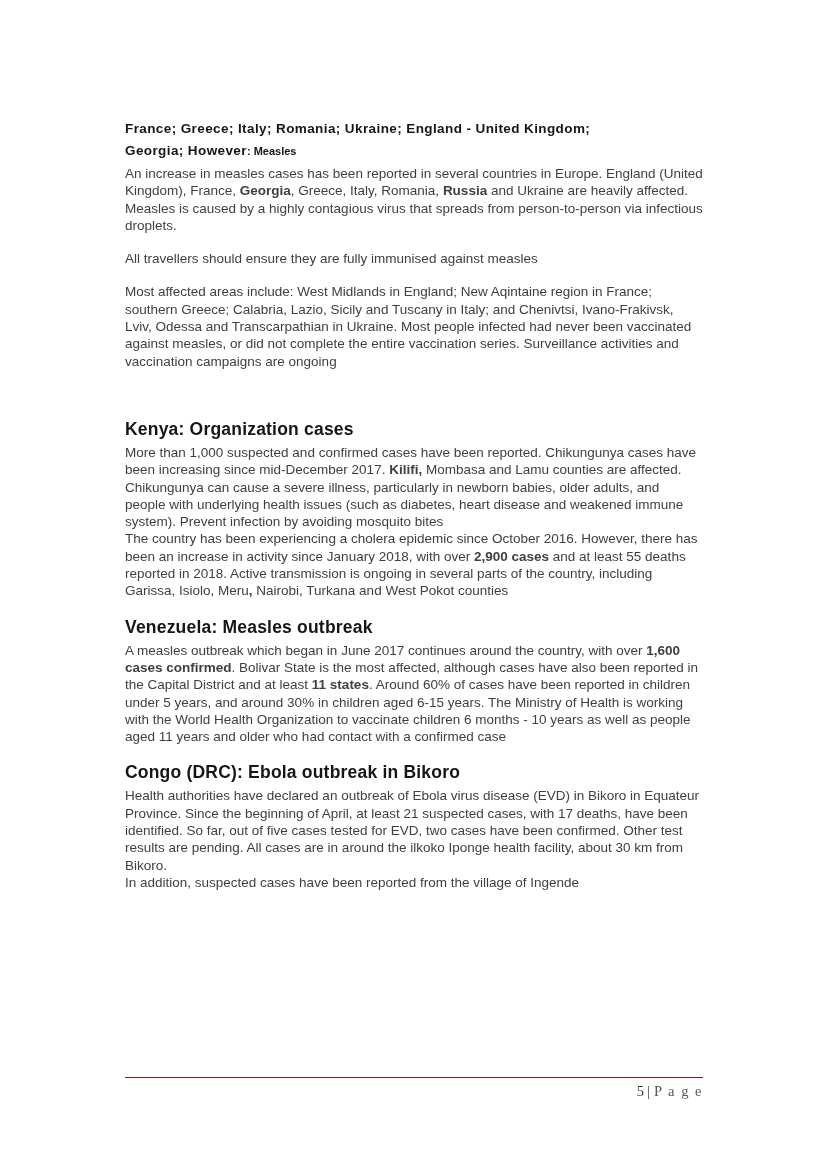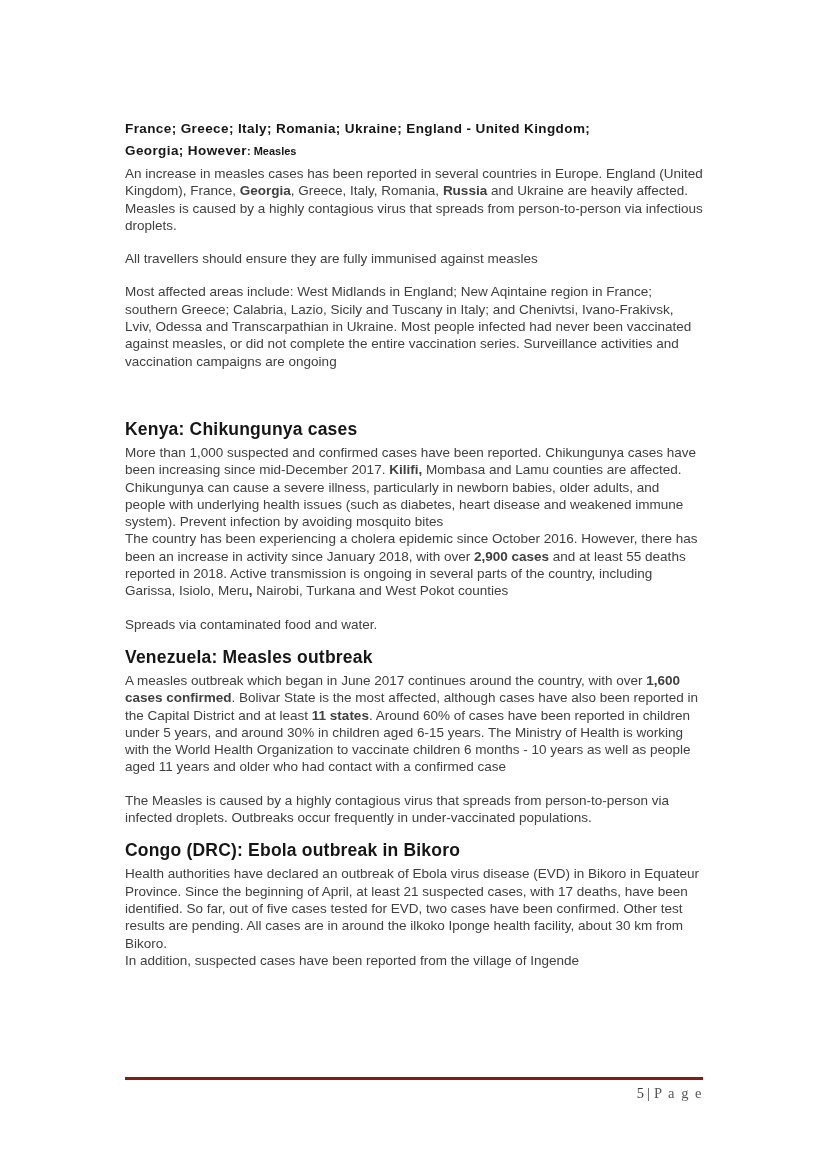--- a/index.html
+++ b/index.html
@@ -48,21 +48,21 @@
   .h2.big-gap{margin-top:48px;}
   p{margin:0 0 16px 0;}
   p.first{margin-top:2px;}
   p.no-gap{margin-bottom:0;}
   .b{font-weight:bold;}
   .footer{
     position:absolute;
     left:125px;
     width:578px;
     top:1077px;
-    border-top:3px solid #7f1d1d;
+    border-top:1px solid #7f1d1d;
     padding-top:5px;
     text-align:right;
     font-family:"Liberation Serif","DejaVu Serif",serif;
     font-size:14.5px;
     color:#595959;
     line-height:17px;
   }
   .footer .pgnum{color:#3a3a3a;margin-right:3px;}
   .footer .sep{color:#3a3a3a;margin-right:4px;}
   .footer .pglabel{letter-spacing:1.5px;}
@@ -75,33 +75,31 @@
 
     <div>
       <div class="h-small-line">France; Greece; Italy; Romania; Ukraine; England - United Kingdom;</div>
       <div class="h-mixed-line"><span class="b">Georgia; However</span><span class="b hl">: Measles</span></div>
       <p class="first"><span>An increase in measles cases has been reported in several countries in Europe. England (United Kingdom), France, </span><span class="b">Georgia</span><span>, Greece, Italy, Romania, </span><span class="b">Russia</span><span> and Ukraine are heavily affected. Measles is caused by a highly contagious virus that spreads from person-to-person via infectious droplets.</span></p>
       <p>All travellers should ensure they are fully immunised against measles</p>
       <p class="no-gap">Most affected areas include: West Midlands in England; New Aqintaine region in France; southern Greece; Calabria, Lazio, Sicily and Tuscany in Italy; and Chenivtsi, Ivano-Frakivsk, Lviv, Odessa and Transcarpathian in Ukraine. Most people infected had never been vaccinated against measles, or did not complete the entire vaccination series. Surveillance activities and vaccination campaigns are ongoing</p>
     </div>
 
     <div>
-      <div class="h2 big-gap">Kenya: Chikungunya cases</div>
+      <div class="h2 big-gap">Kenya: Organization cases</div>
       <p class="no-gap"><span>More than 1,000 suspected and confirmed cases have been reported. Chikungunya cases have been increasing since mid-December 2017. </span><span class="b">Kilifi,</span><span> Mombasa and Lamu counties are affected. Chikungunya can cause a severe illness, particularly in newborn babies, older adults, and people with underlying health issues (such as diabetes, heart disease and weakened immune system). Prevent infection by avoiding mosquito bites</span></p>
     </div>
 
     <div>
       <p><span>The country has been experiencing a cholera epidemic since October 2016. However, there has been an increase in activity since January 2018, with over </span><span class="b">2,900 cases</span><span> and at least 55 deaths reported in 2018. Active transmission is ongoing in several parts of the country, including Garissa, Isiolo, Meru</span><span class="b">,</span><span> Nairobi, Turkana and West Pokot counties</span></p>
-      <p class="no-gap">Spreads via contaminated food and water.</p>
     </div>
 
     <div>
       <div class="h2">Venezuela: Measles outbreak</div>
       <p><span>A measles outbreak which began in June 2017 continues around the country, with over </span><span class="b">1,600 cases confirmed</span><span>. Bolivar State is the most affected, although cases have also been reported in the Capital District and at least </span><span class="b">11 states</span><span>. Around 60% of cases have been reported in children under 5 years, and around 30% in children aged 6-15 years. The Ministry of Health is working with the World Health Organization to vaccinate children 6 months - 10 years as well as people aged 11 years and older who had contact with a confirmed case</span></p>
-      <p class="no-gap">The Measles is caused by a highly contagious virus that spreads from person-to-person via infected droplets. Outbreaks occur frequently in under-vaccinated populations.</p>
     </div>
 
     <div>
       <div class="h2">Congo (DRC): Ebola outbreak in Bikoro</div>
       <p class="no-gap">Health authorities have declared an outbreak of Ebola virus disease (EVD) in Bikoro in Equateur Province. Since the beginning of April, at least 21 suspected cases, with 17 deaths, have been identified. So far, out of five cases tested for EVD, two cases have been confirmed. Other test results are pending. All cases are in around the ilkoko Iponge health facility, about 30 km from Bikoro.</p>
       <p class="no-gap">In addition, suspected cases have been reported from the village of Ingende</p>
     </div>
 
   </div>
 

